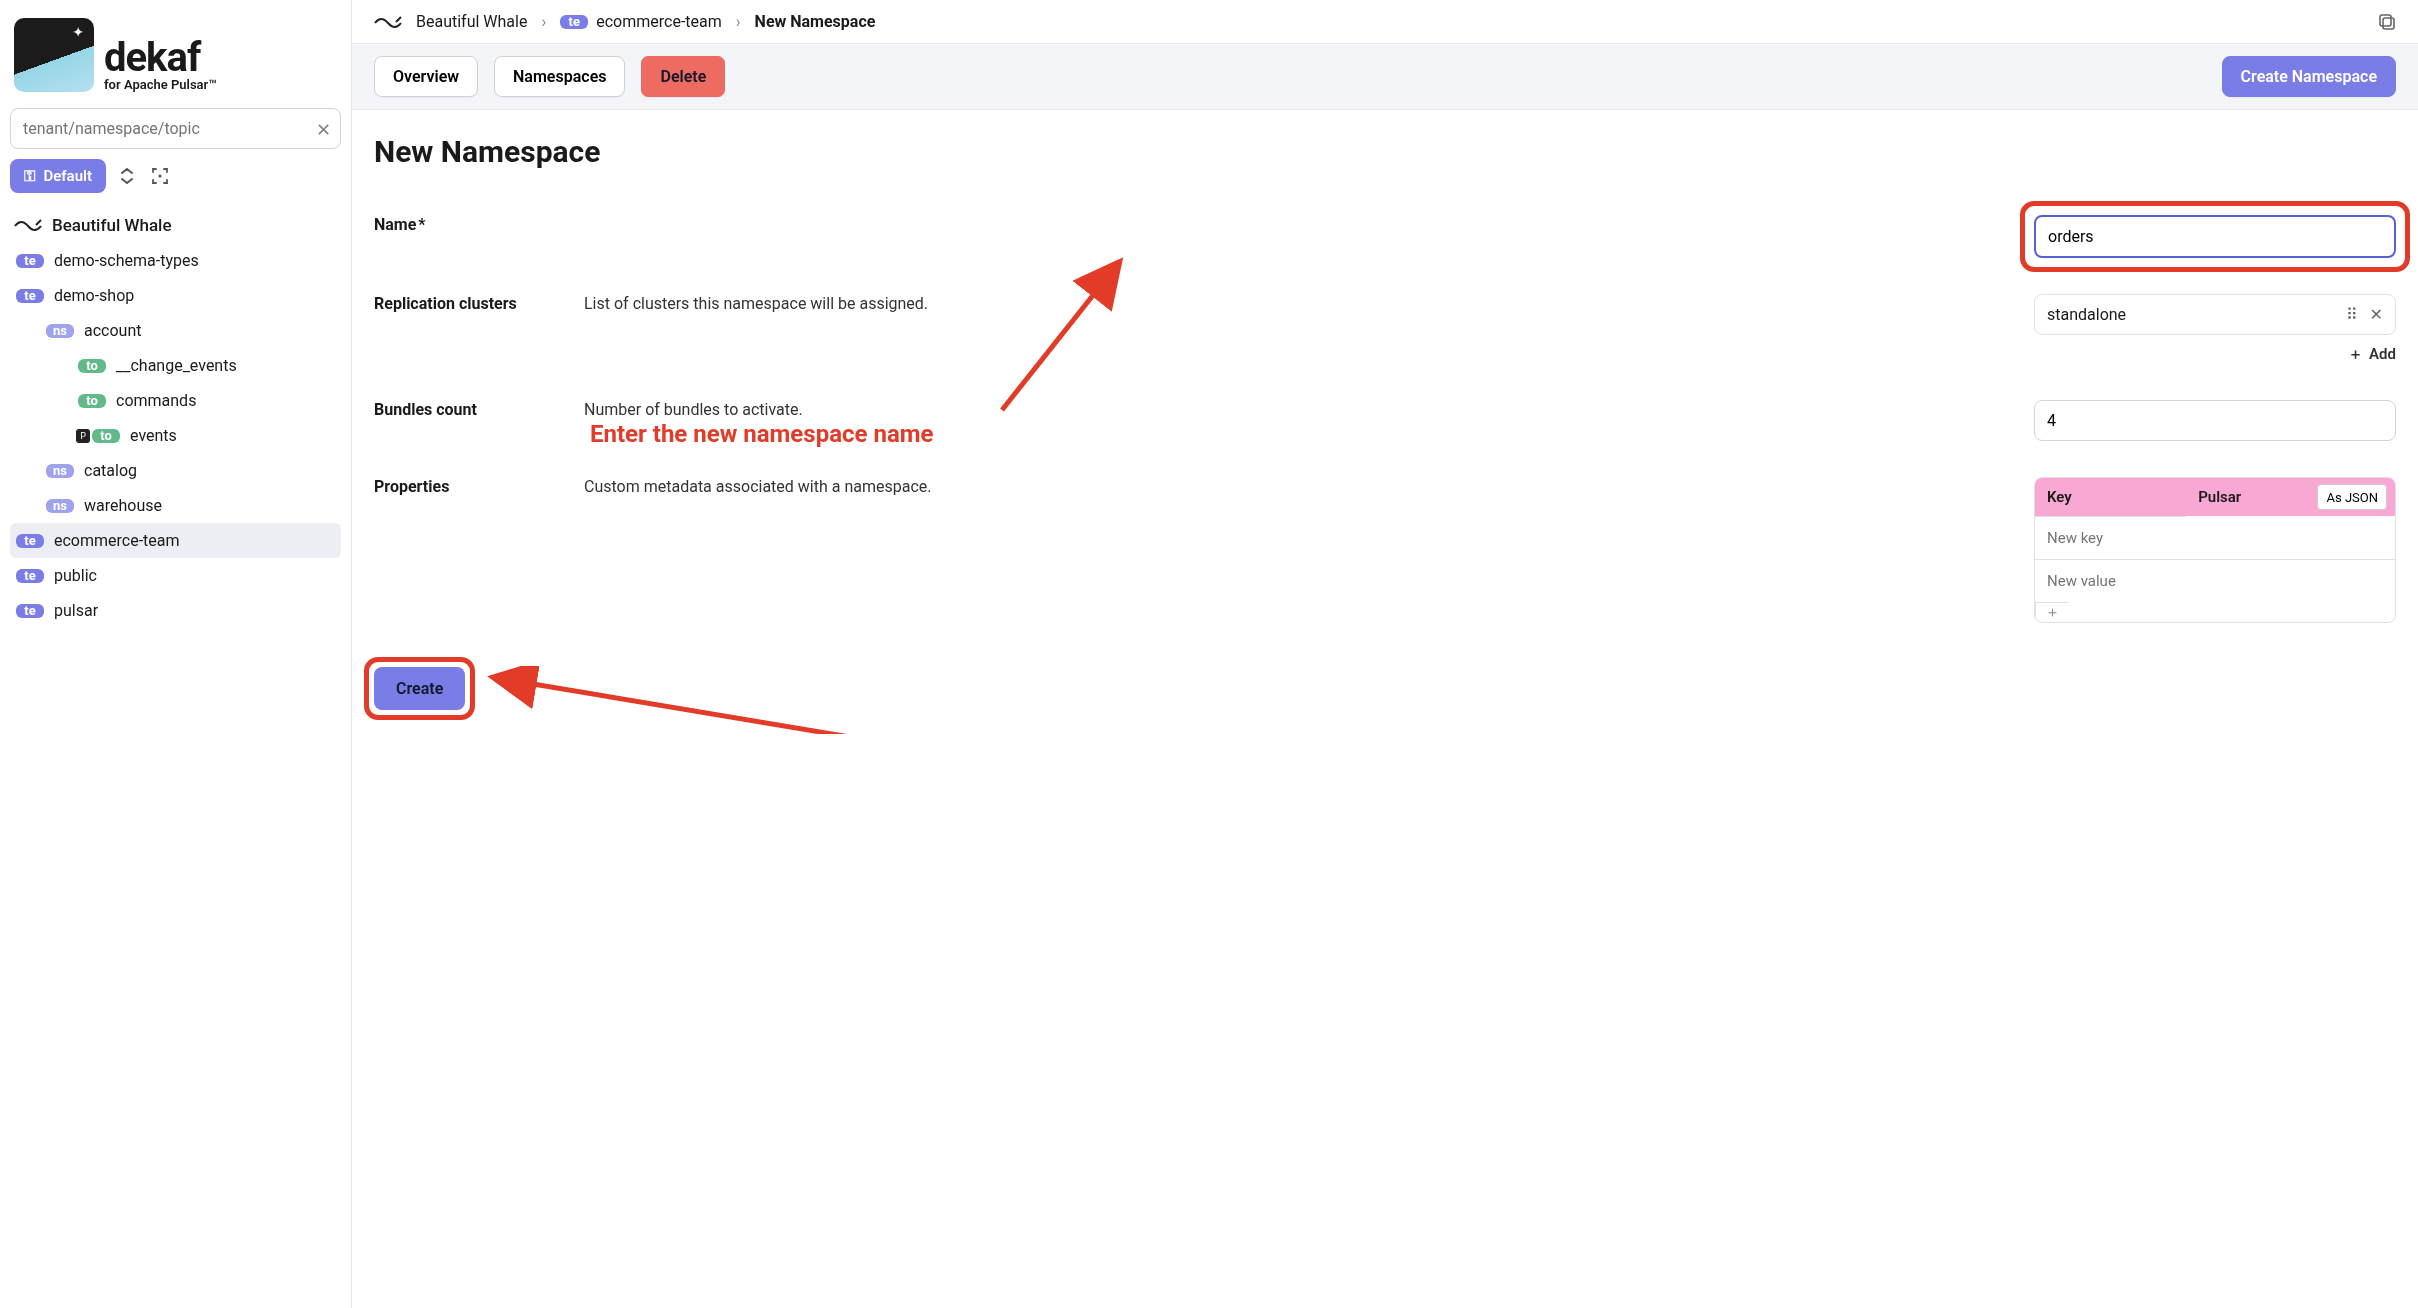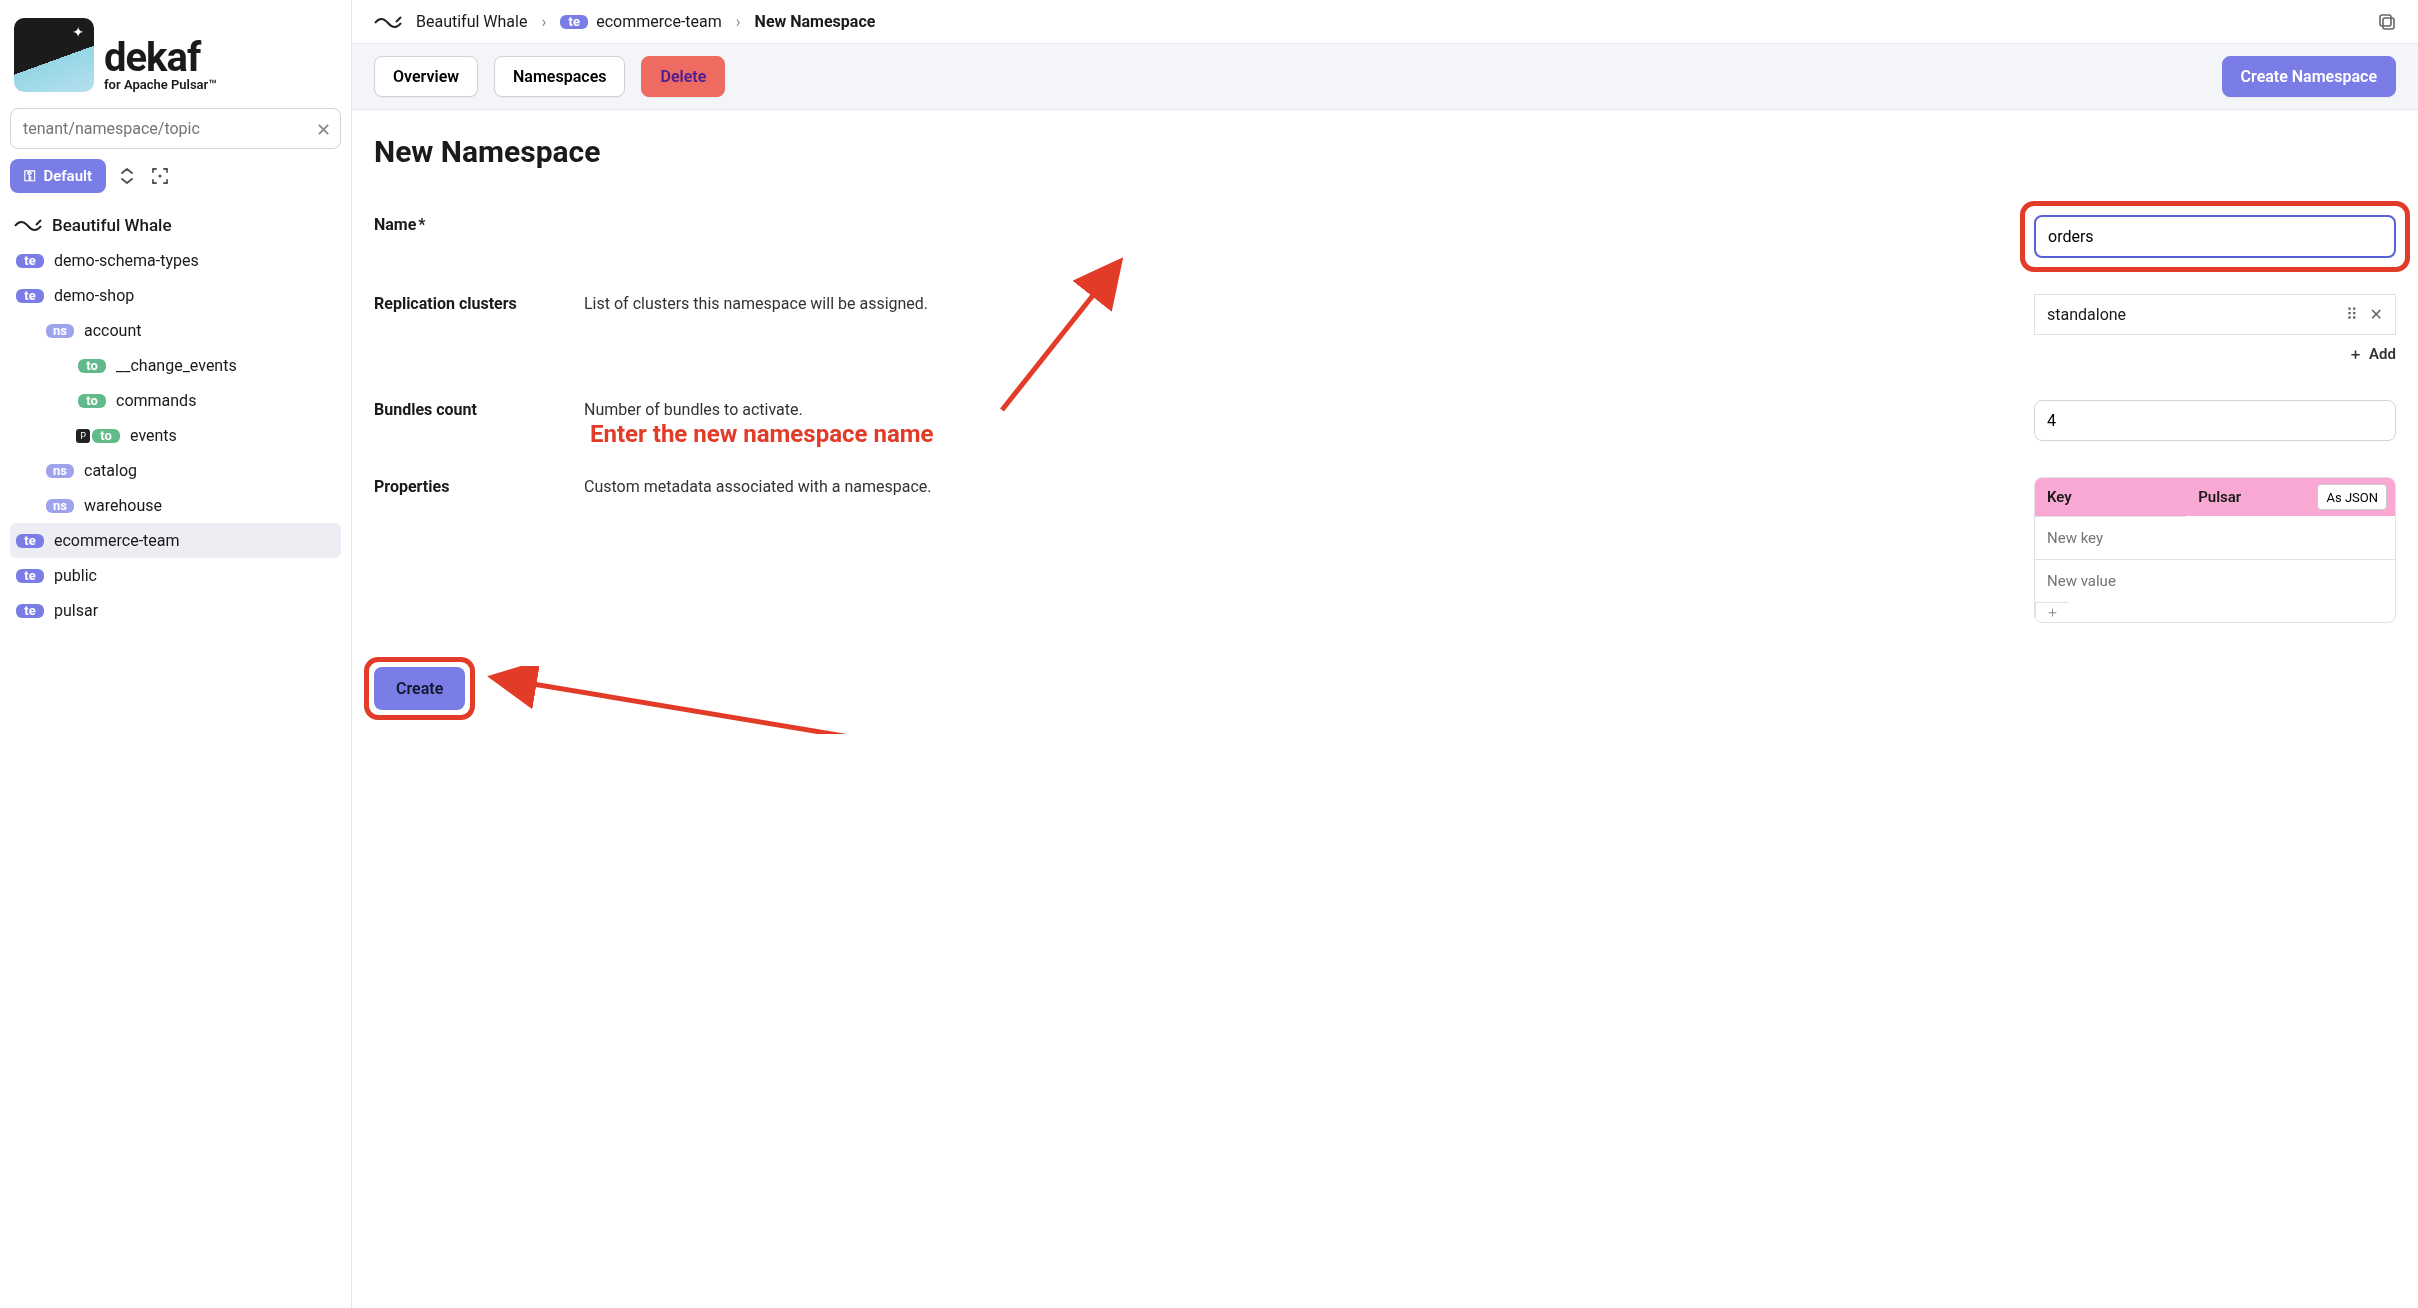--- a/index.html
+++ b/index.html
@@ -39,36 +39,36 @@
 
 .main { flex:1; display:flex; flex-direction:column; background:#fff; min-width:0; }
 .crumbs { display:flex; align-items:center; gap:14px; padding:12px 22px; font-size:16px; }
 .crumb-sep { color:#888; }
 .crumb-current { font-weight:700; }
 .crumb-icon { margin-left:auto; color:#666; font-size:16px; cursor:pointer; }
 .crumb-tenant { display:flex; align-items:center; gap:8px; }
 
 .tabs-bar { display:flex; align-items:center; gap:16px; padding:12px 22px; background:#f4f5f8; border-top:1px solid #e7e7ec; border-bottom:1px solid #e7e7ec; }
 .tab-btn { background:#fff; border:1px solid #d0d0d8; border-radius:8px; padding:10px 18px; font-size:16px; font-weight:600; cursor:pointer; box-shadow:0 1px 1px rgba(0,0,0,0.04); }
-.tab-btn.danger { background:#ee6b62; color:#4c1d95; border-color:#ee6b62; }
+.tab-btn.danger { background:#ee6b62; color:#0f172a; border-color:#ee6b62;border-radius:7px; }
 .tab-btn.primary { background:#7b7de6; color:#fff; border-color:#7b7de6; margin-left:auto; }
 
 .content { padding: 24px 22px; overflow:auto; position:relative; }
 .page-title { font-size:30px; font-weight:700; margin-bottom:28px; }
 
 .form-row { display:flex; align-items:flex-start; padding:18px 0; }
 .form-label-col { width:210px; font-size:16px; font-weight:700; }
 .form-label-col .req::after { content:"*"; margin-left:2px; }
 .form-desc-col { flex:1; font-size:16px; color:#333; padding-right:20px; }
 .form-input-col { width:362px; flex-shrink:0; }
 
 .text-input { width:100%; padding:10px 12px; border:2px solid #5860d6; border-radius:8px; font-size:16px; outline:none; }
 .plain-input { width:100%; padding:10px 12px; border:1px solid #d4d4d8; border-radius:8px; font-size:16px; outline:none; }
 
-.cluster-item { border:1px solid #e0e0e6; border-radius:0; padding:10px 12px; display:flex; align-items:center; gap:10px;text-align:right; }
+.cluster-item { border:1px solid #e0e0e6; border-radius:8px; padding:10px 12px; display:flex; align-items:center; gap:10px;text-align:right; }
 .cluster-actions { margin-left:auto; display:flex; gap:12px; color:#666; }
 .add-link { display:flex; justify-content:flex-end; margin-top:10px; font-size:15px; font-weight:600; color:#333; cursor:pointer; gap:6px; }
 
 .props-table { width:100%; border:1px solid #e0e0e6; border-radius:8px; overflow:hidden; font-size:15px; }
 .props-head { display:flex; background:#f9a8d4; }
 .props-head .col { padding:10px 12px; font-weight:600; }
 .props-row { display:flex;flex-direction:column; }
 .props-row input { border:none; border-top:1px solid #e0e0e6; padding:12px; font-size:15px; outline:none; }
 .col-key { width:42%; }
 .col-val { flex:1; }

